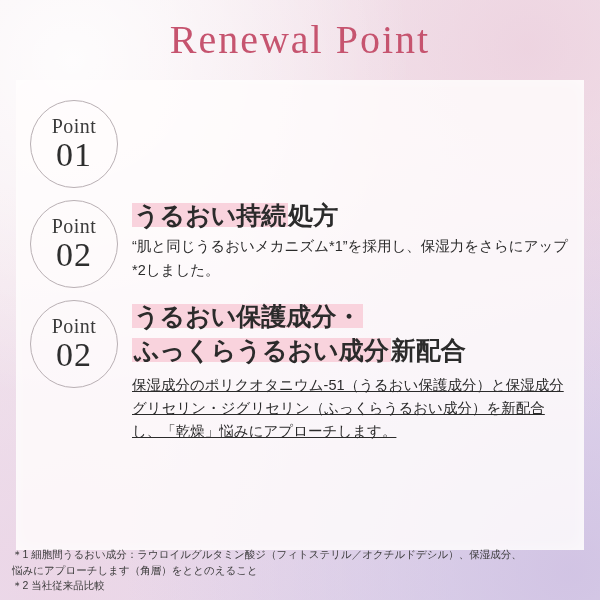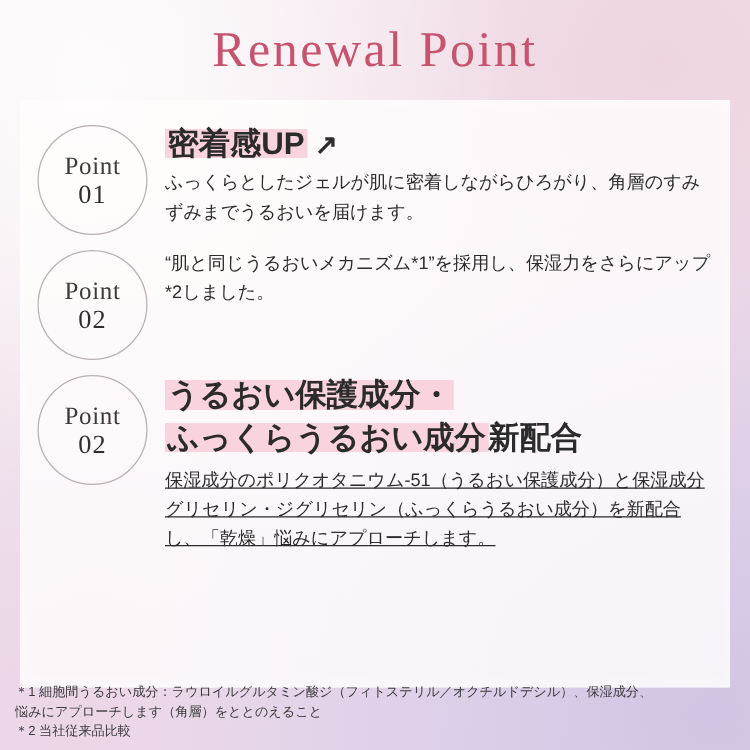--- a/index.html
+++ b/index.html
@@ -72,21 +72,21 @@
   .badge-label {
     font-family: "Liberation Serif", serif;
     font-size: 20px;
     color: #3b3b3b;
     letter-spacing: 0.5px;
     line-height: 1;
     margin-bottom: 2px;
   }
   .badge-num {
     font-family: "Liberation Serif", serif;
-    font-size: 21px;
+    font-size: 34px;
     color: #2e2e2e;
     line-height: 1;
     letter-spacing: 1px;
   }
   .point-body {
     flex: 1 1 auto;
     padding-top: 2px;
   }
   .headline {
     font-family: "Liberation Sans", sans-serif;
@@ -142,34 +142,31 @@
   <div class="title">Renewal Point</div>
 
   <div class="card">
     <div class="points">
 
       <div class="point-row point1">
         <div class="badge">
           <div class="badge-label">Point</div>
           <div class="badge-num">01</div>
         </div>
-        <div class="point-body">
-          <p class="headline">
-            <span class="hl">密着感UP</span><span class="arrow"> ↗</span>
-          </p>
-          <p class="desc">ふっくらとしたジェルが肌に密着しながらひろがり、角層のすみずみまでうるおいを届けます。</p>
-        </div>
       </div>
 
       <div class="point-row point2">
         <div class="badge">
           <div class="badge-label">Point</div>
           <div class="badge-num">02</div>
         </div>
         <div class="point-body">
+          <p class="headline">
+            <span class="hl">うるおい持続</span><span>処方</span>
+          </p>
           <p class="desc">“肌と同じうるおいメカニズム*1”を採用し、保湿力をさらにアップ*2しました。</p>
         </div>
       </div>
 
       <div class="point-row point3">
         <div class="badge">
           <div class="badge-label">Point</div>
           <div class="badge-num">02</div>
         </div>
         <div class="point-body">

